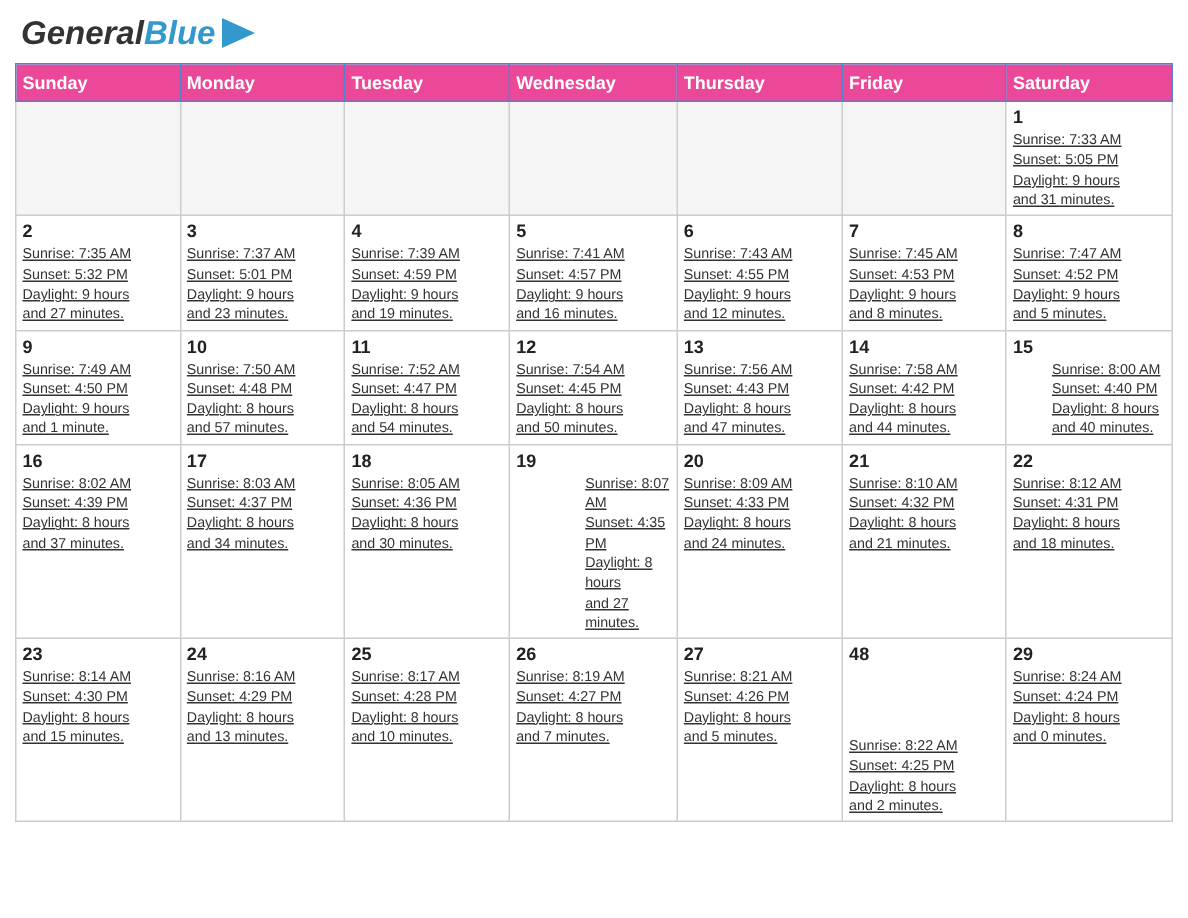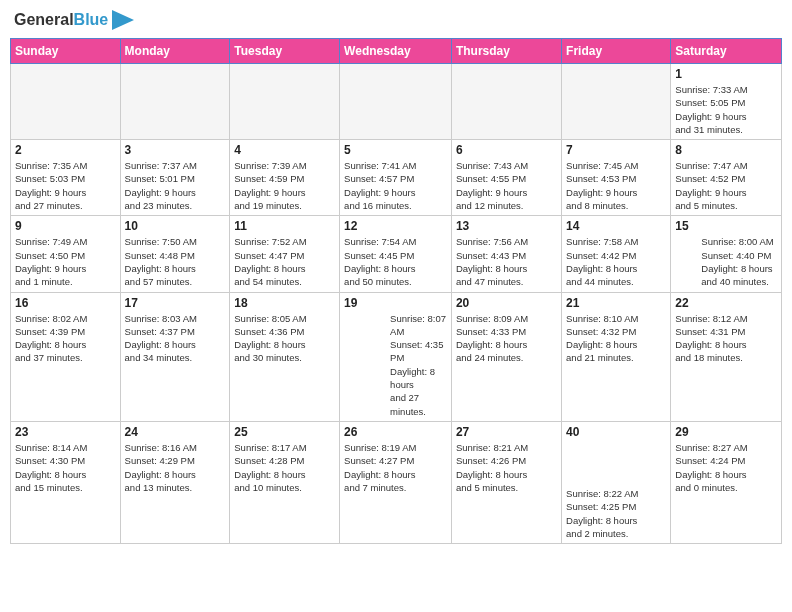--- a/index.html
+++ b/index.html
@@ -16,24 +16,25 @@
       align-items: flex-start;
       margin-bottom: 8px;
       padding: 0 4px;
     }
     .logo {
       display: flex;
       flex-direction: column;
       align-items: flex-start;
     }
     .logo-text {
-      font-size: 16px;
+      font-size: 22px;
       font-weight: bold;
       color: #333;
       line-height: 1.1;
+      font-style: italic;
     }
     .logo-text span.blue { color: #3399cc; }
     .logo-row {
       display: flex;
       align-items: center;
       gap: 4px;
     }
     .title-area {
       text-align: right;
     }
@@ -79,20 +80,21 @@
       font-size: 12px;
       font-weight: bold;
       color: #222;
       display: block;
       margin-bottom: 2px;
     }
     .day-info {
       font-size: 9.5px;
       color: #333;
       line-height: 1.4;
+      text-decoration: underline;
     }
   </style>
 </head>
 <body>
 
 <div class="header-area">
   <div class="logo">
     <div class="logo-row">
       <span class="logo-text">
         <span>General</span><span class="blue">Blue</span>
@@ -133,21 +135,21 @@
           <div class="day-info" style="white-space: pre-line;">Sunrise: 7:33 AM
 Sunset: 5:05 PM
 Daylight: 9 hours
 and 31 minutes.</div>
         </td>
       </tr>
       <tr>
         <td>
           <span class="day-number">2</span>
           <div class="day-info" style="white-space: pre-line;">Sunrise: 7:35 AM
-Sunset: 5:03 PM
+Sunset: 5:32 PM
 Daylight: 9 hours
 and 27 minutes.</div>
         </td>
         <td>
           <span class="day-number">3</span>
           <div class="day-info" style="white-space: pre-line;">Sunrise: 7:37 AM
 Sunset: 5:01 PM
 Daylight: 9 hours
 and 23 minutes.</div>
         </td>
@@ -319,28 +321,28 @@
 and 7 minutes.</div>
         </td>
         <td>
           <span class="day-number">27</span>
           <div class="day-info" style="white-space: pre-line;">Sunrise: 8:21 AM
 Sunset: 4:26 PM
 Daylight: 8 hours
 and 5 minutes.</div>
         </td>
         <td>
-          <span class="day-number">40</span>
+          <span class="day-number">48</span>
           <div class="day-info" style="white-space: pre-line; margin-top: 48px;">Sunrise: 8:22 AM
 Sunset: 4:25 PM
 Daylight: 8 hours
 and 2 minutes.</div>
         </td>
         <td>
           <span class="day-number">29</span>
-          <div class="day-info" style="white-space: pre-line;">Sunrise: 8:27 AM
+          <div class="day-info" style="white-space: pre-line;">Sunrise: 8:24 AM
 Sunset: 4:24 PM
 Daylight: 8 hours
 and 0 minutes.</div>
         </td>
       </tr>
     </tbody>
 </table>
 
 </body></html>

